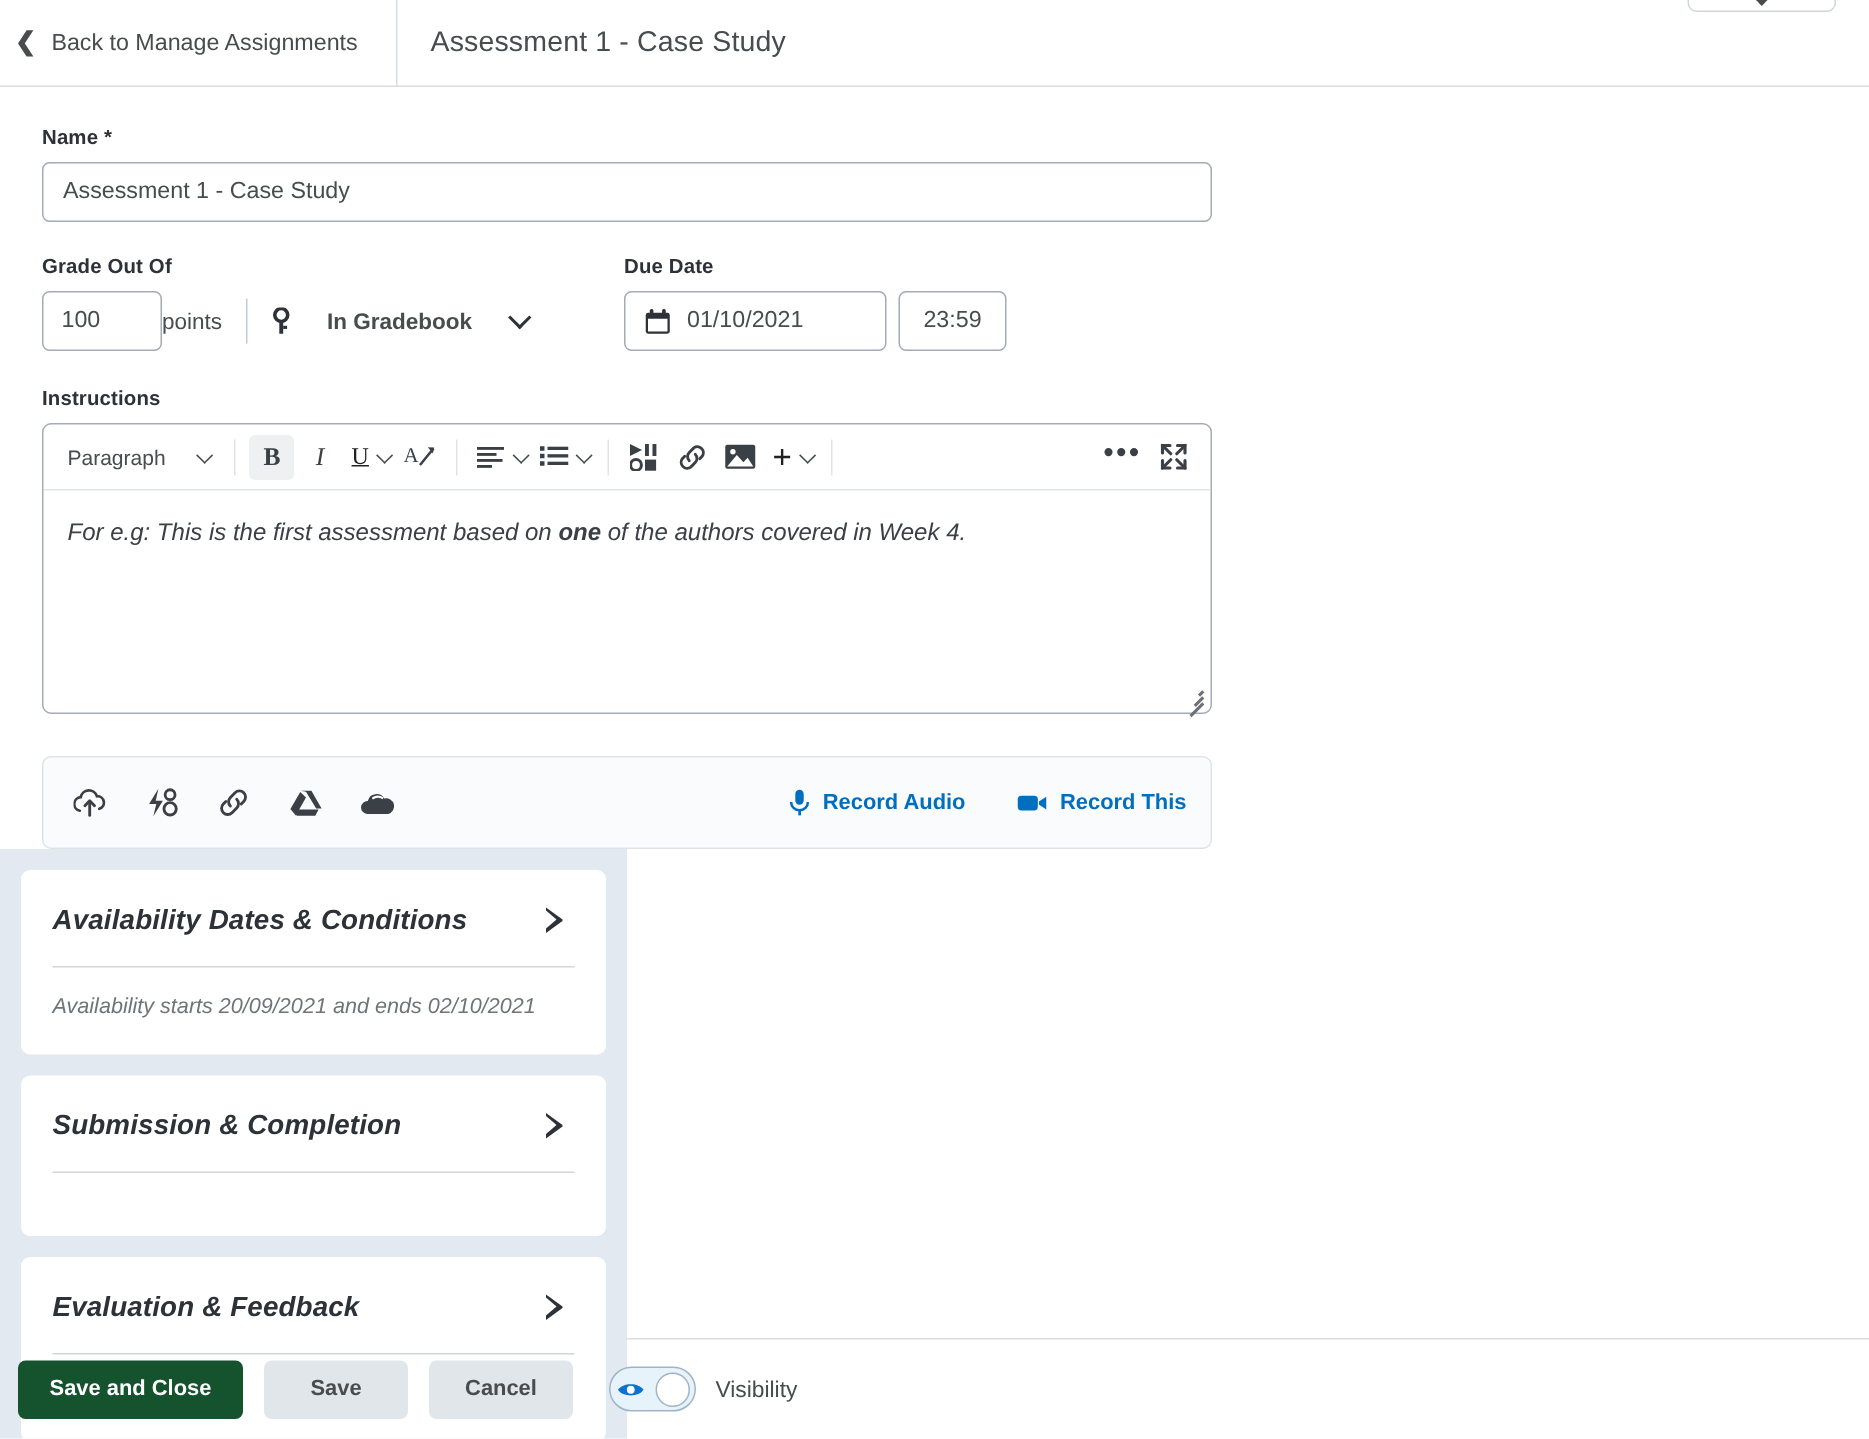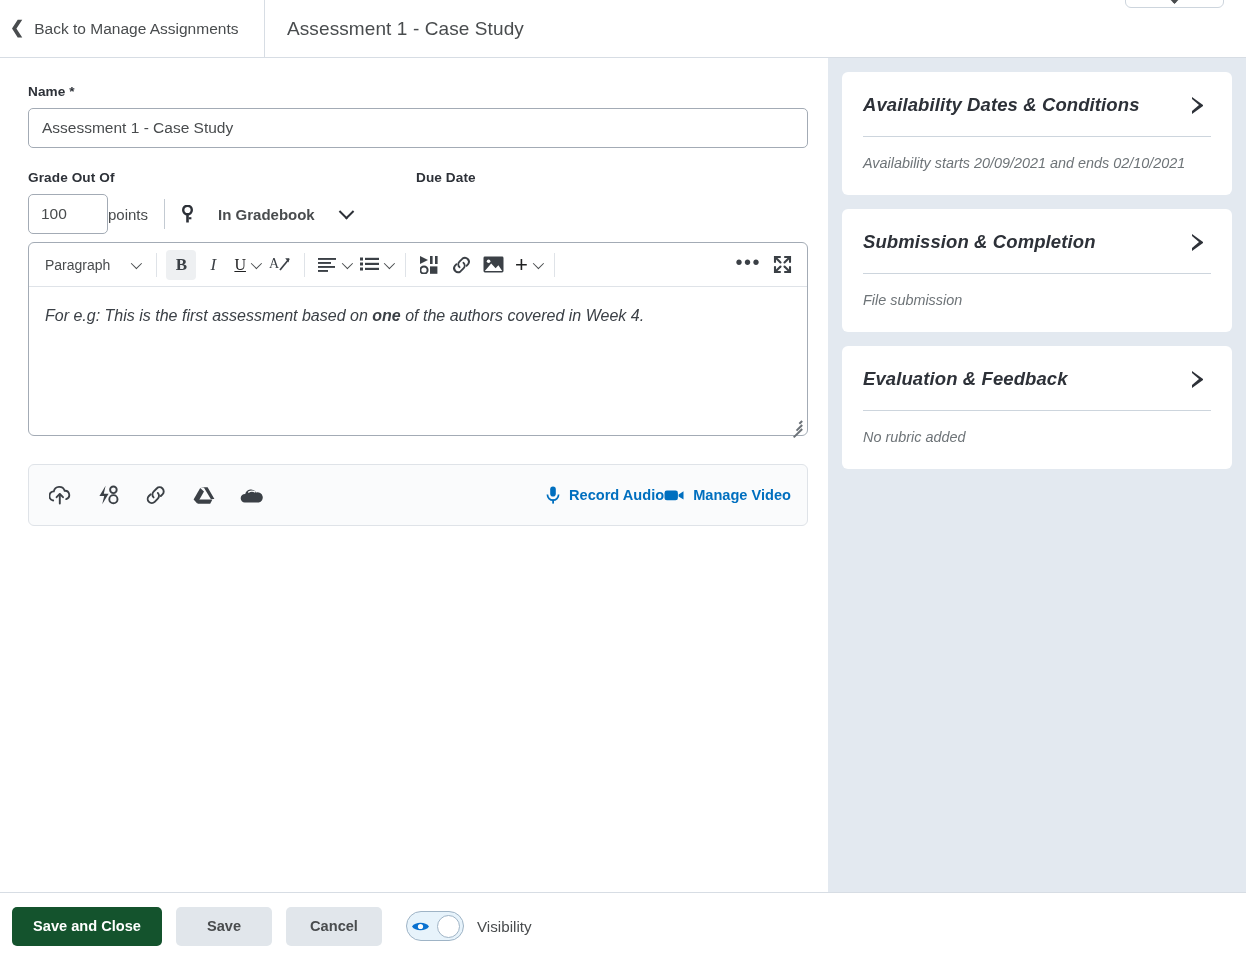--- a/index.html
+++ b/index.html
@@ -71,20 +71,21 @@
     border-right: 3px solid #494c4e;
     border-bottom: 3px solid #494c4e;
     transform: rotate(45deg) translate(-2px,-2px);
   }
 
   
   .body-wrap {
     display: flex;
     height: 834px;
     align-items: stretch;
+    flex-direction: column;
   }
   .main-col {
     width: 828px;
     background: #ffffff;
     padding: 26px 28px 0 28px;
   }
   .side-col {
     width: 418px;
     background: #e3e9f0;
     padding: 14px 14px 0 14px;
@@ -285,21 +286,21 @@
     display: flex;
     align-items: center;
     padding: 0 16px;
   }
   .attach-icons { display: flex; align-items: center; gap: 18px; }
   .attach-ic {
     width: 30px; height: 30px;
     display: flex; align-items: center; justify-content: center;
     cursor: pointer; color: #3b4046;
   }
-  .record-links { margin-left: auto; display: flex; align-items: center; }
+  .record-links { margin-left: auto; display: flex; align-items: center; gap: 34px; }
   .record-link {
     display: flex; align-items: center; gap: 9px;
     color: #006fbf; font-size: 14.6px; font-weight: bold;
     cursor: pointer;
   }
 
   
   .panel {
     background: #ffffff;
     border-radius: 6px;
@@ -430,23 +431,38 @@
               <rect x="7.8" y="12.2" width="2.6" height="2.1" fill="#2d3138"></rect>
             </svg>
             <span class="gradebook-label">In Gradebook</span>
             <span class="gb-chev"></span>
           </button>
         </div>
       </div>
 
       <div class="due-group">
         <div class="field-label">Due Date</div>
+        <div class="due-controls">
+          <div class="date-input">
+            <svg width="17" height="17" viewBox="0 0 17 17">
+              <rect x="0.5" y="2.5" width="16" height="14" rx="1.6" fill="#2d3138"></rect>
+              <rect x="2" y="6.5" width="13" height="8.5" fill="#ffffff"></rect>
+              <rect x="3.2" y="0" width="2.4" height="5" rx="1" fill="#2d3138"></rect>
+              <rect x="11.4" y="0" width="2.4" height="5" rx="1" fill="#2d3138"></rect>
+            </svg>
+            <span class="date-val">01/10/2021</span>
+          </div>
+          <div class="time-input">
+            <span>23:59</span>
+          </div>
+        </div>
       </div>
     </div>
 
+    <div class="field-label instr-label">Instructions</div>
 
     
     <div class="editor">
       <div class="toolbar">
 
         <div class="tb-para">
           <span>Paragraph</span>
           <span class="mini-chev"></span>
         </div>
 
@@ -604,21 +620,21 @@
             <path d="M1.4 8.6 a5.6 5.6 0 0 0 11.2 0" fill="none" stroke="#006fbf" stroke-width="1.7"></path>
             <rect x="6.2" y="13.6" width="1.8" height="4" fill="#006fbf"></rect>
           </svg>
           <span>Record Audio</span>
         </div>
         <div class="record-link">
           <svg width="20" height="14" viewBox="0 0 20 14">
             <rect x="0.5" y="2.5" width="13.4" height="9.8" rx="2.4" fill="#006fbf"></rect>
             <path d="M14.6 6.4 L19.5 3.2 L19.5 11.6 L14.6 8.4 Z" fill="#006fbf"></path>
           </svg>
-          <span>Manage Video</span>
+          <span>Record This</span>
         </div>
       </div>
     </div>
   </div>
 
   <div class="side-col">
 
     <div class="panel">
       <div class="panel-head">
         <span class="panel-title">Availability Dates &amp; Conditions</span>
@@ -627,21 +643,20 @@
       <div class="panel-rule"></div>
       <div class="panel-sub">Availability starts 20/09/2021 and ends 02/10/2021</div>
     </div>
 
     <div class="panel">
       <div class="panel-head">
         <span class="panel-title">Submission &amp; Completion</span>
         <span class="tri-wrap"></span>
       </div>
       <div class="panel-rule"></div>
-      <div class="panel-sub">File submission</div>
     </div>
 
     <div class="panel">
       <div class="panel-head">
         <span class="panel-title">Evaluation &amp; Feedback</span>
         <span class="tri-wrap"></span>
       </div>
       <div class="panel-rule"></div>
       <div class="panel-sub">No rubric added</div>
     </div>

